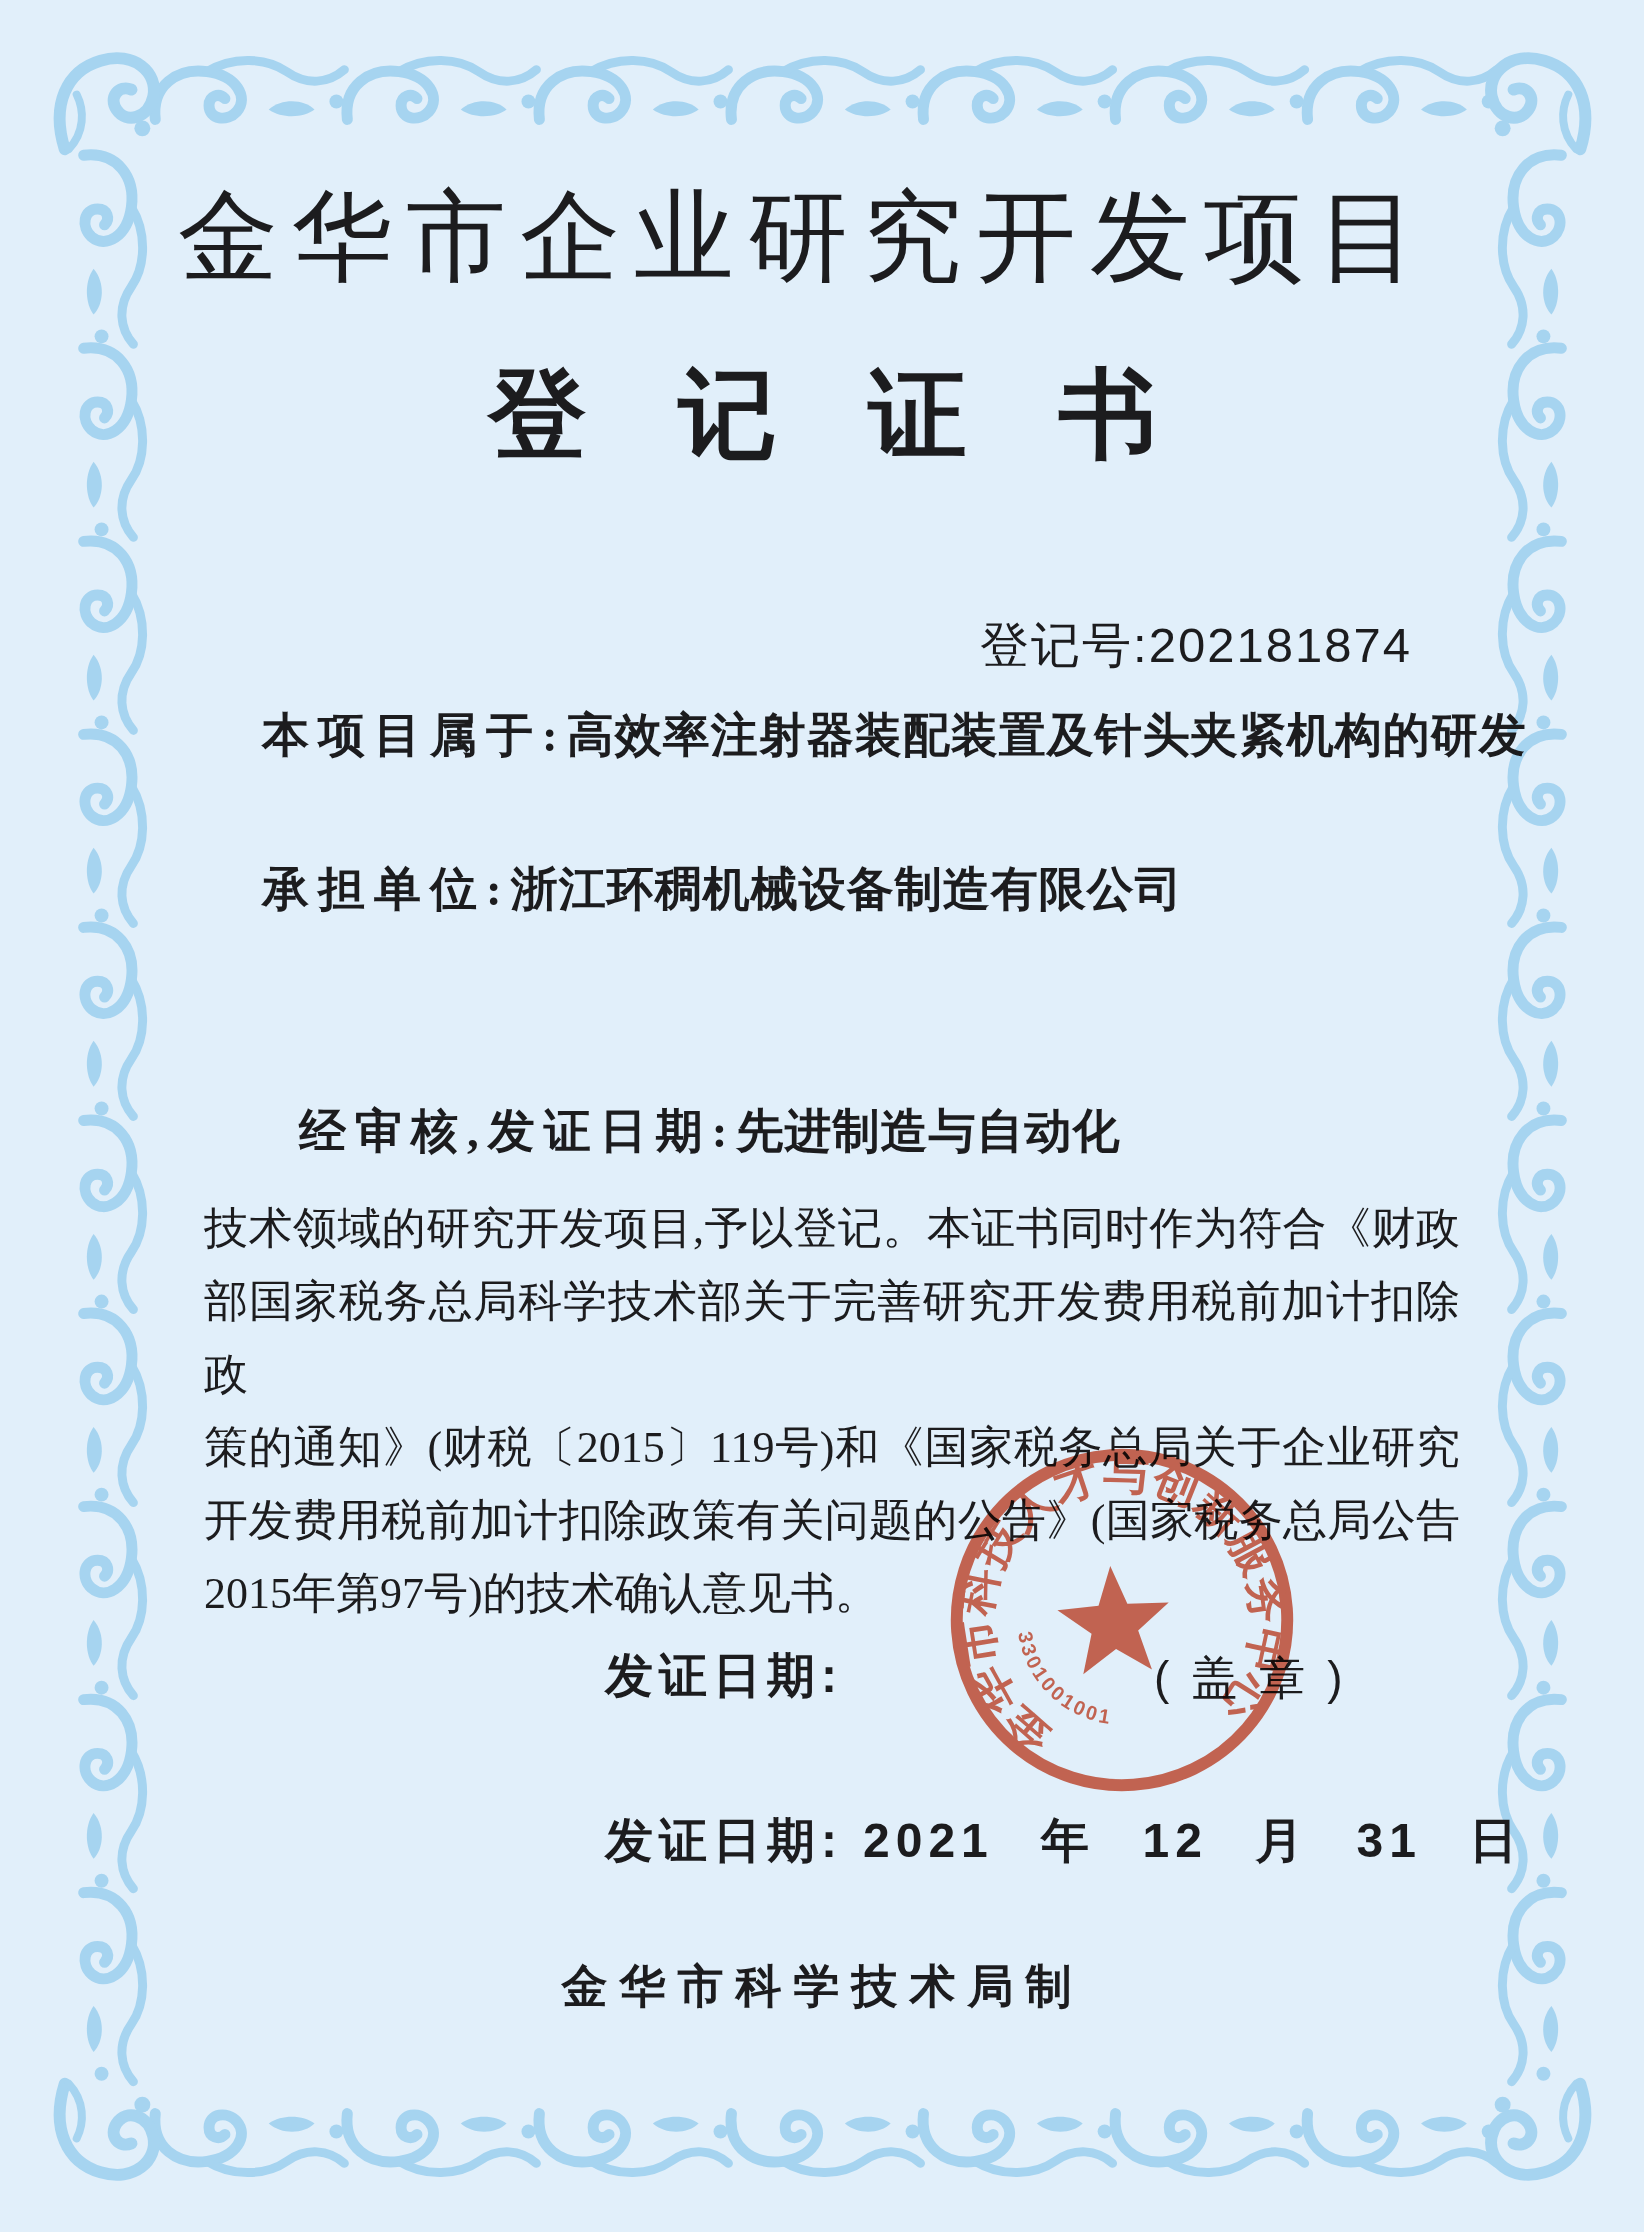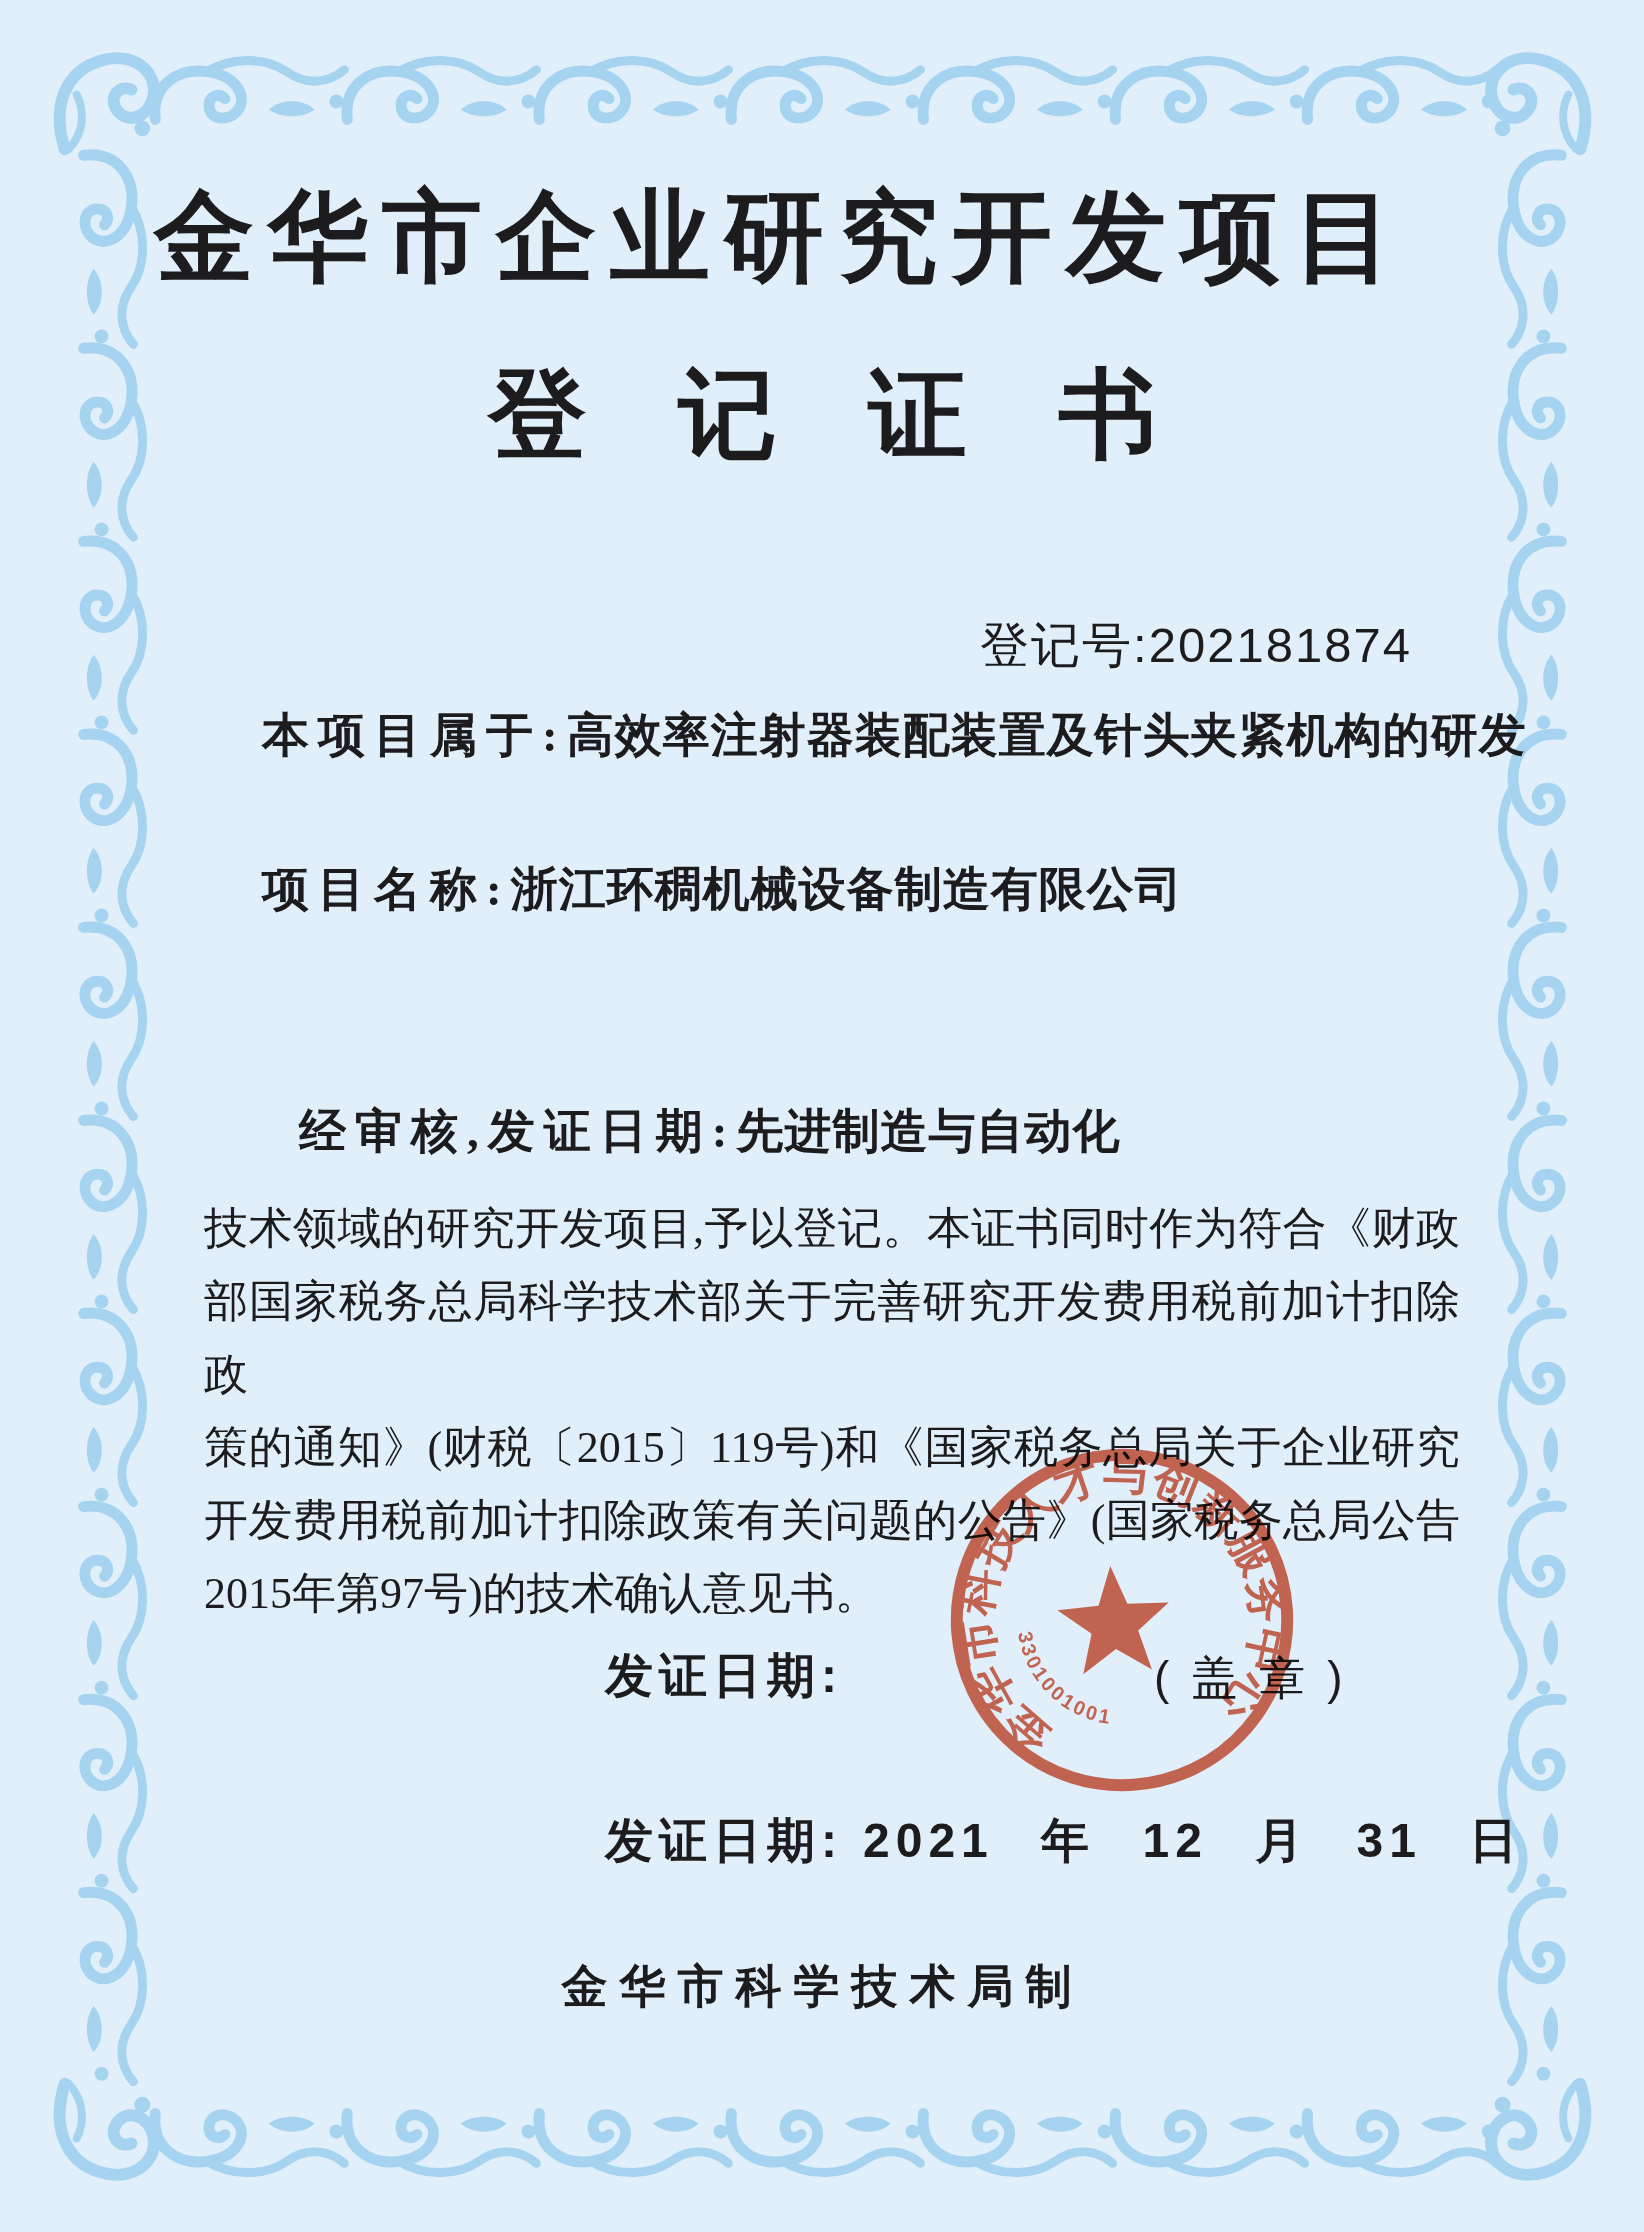--- a/index.html
+++ b/index.html
@@ -10,22 +10,23 @@
     overflow:hidden;
     font-family:"Liberation Serif", serif;
     color:#1c1c1e;
   }
   .abs{position:absolute;}
   
   #border-svg{position:absolute;left:0;top:0;width:1645px;height:2233px;}
   
   #title1{
     left:0;top:171px;width:1562px;text-align:center;
-    font-size:100px;font-weight:700;letter-spacing:14px;
+    font-size:100px;font-weight:400;letter-spacing:14px;
     font-family:"Liberation Serif", serif;
+    padding-left:24px;
   }
   #title2{
     left:0;top:350px;width:1645px;text-align:center;
     font-size:98px;font-weight:900;letter-spacing:92px;text-indent:92px;
     font-family:"Liberation Serif", serif;
   }
   
   #reg-line{
     left:980px;top:613px;font-size:49px;font-weight:400;
     font-family:"Liberation Sans", sans-serif;letter-spacing:2px;
@@ -119,21 +120,21 @@
 
   <div class="abs" id="reg-line">
     <span>登记号:</span><span>202181874</span>
   </div>
 
   <div class="abs field-line" id="project-line">
     <span class="f-label">本项目属于:</span><span class="f-value">高效率注射器装配装置及针头夹紧机构的研发</span>
   </div>
 
   <div class="abs field-line" id="undertaker-line">
-    <span class="f-label">项目名称:</span><span class="f-value">浙江环稠机械设备制造有限公司</span>
+    <span class="f-label">承担单位:</span><span class="f-value">浙江环稠机械设备制造有限公司</span>
   </div>
 
   <div class="abs field-line" id="review-line">
     <span class="f-label">经审核,发证日期:</span><span class="f-value">先进制造与自动化</span>
   </div>
 
   <div class="abs" id="body-par">
     <div class="body-line">技术领域的研究开发项目,予以登记。本证书同时作为符合《财政</div>
     <div class="body-line">部国家税务总局科学技术部关于完善研究开发费用税前加计扣除政</div>
     <div class="body-line">策的通知》(财税〔2015〕119号)和《国家税务总局关于企业研究</div>

